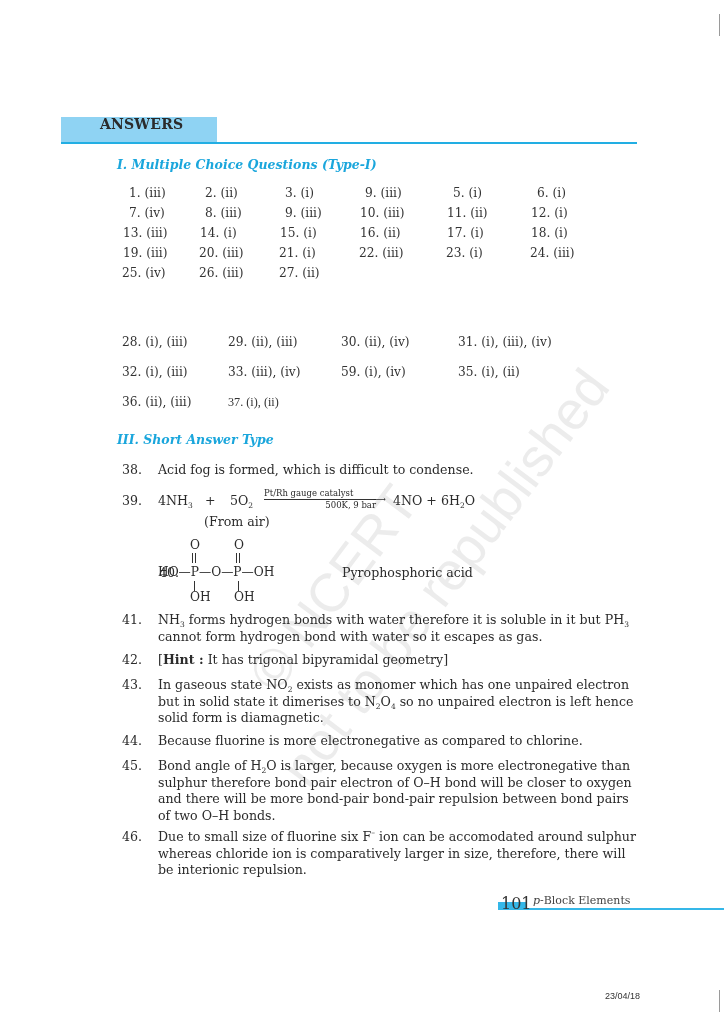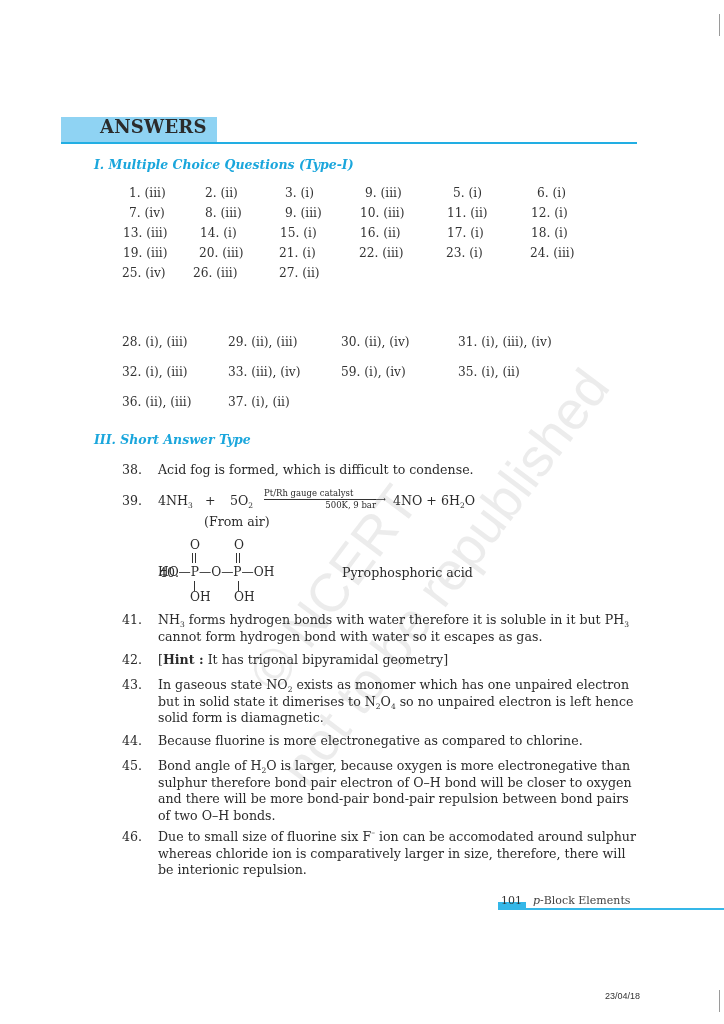--- a/index.html
+++ b/index.html
@@ -7,24 +7,24 @@
          font-family: "DejaVu Serif", "Liberation Serif", serif; color: #2a2a2a; }
   .page { position: absolute; left: 0; top: 0; width: 724px; height: 1024px; }
 
   .edge-mark { position: absolute; right: 2px; width: 2px; border-left: 1px solid #9a9a9a; }
   .edge-top { top: 14px; height: 22px; }
   .edge-bot { top: 990px; height: 22px; }
 
   
   .answers-band { position: absolute; left: 61px; top: 117px; width: 156px; height: 26px; background: #8fd3f3; }
   .answers-title { position: absolute; left: 100px; top: 116px; font-family: "DejaVu Serif", serif;
-                   font-weight: bold; font-size: 18px; color: #2b2b2b; letter-spacing: 0.2px; text-align: right; }
+                   font-weight: bold; font-size: 14px; color: #2b2b2b; letter-spacing: 0.2px; text-align: right; }
   .answers-rule { position: absolute; left: 61px; top: 142px; width: 576px; height: 2px; background: #22aee3; }
 
-  .section-title { position: absolute; left: 94px; font-family: "DejaVu Serif", serif; font-style: italic;
+  .section-title { position: absolute; left: 117px; font-family: "DejaVu Serif", serif; font-style: italic;
                    font-weight: bold; font-size: 12.5px; color: #1aa6dc; }
 
   .mcq1 { position: absolute; left: 100px; top: 186px; font-size: 12.2px; color: #333; }
   .mcq1 .cell { position: absolute; white-space: nowrap; }
 
   .mcq2 .cell { position: absolute; white-space: nowrap; font-size: 12.2px; color: #333; }
 
   .qa { position: absolute; left: 122px; width: 520px; font-size: 12.6px; line-height: 16.5px; color: #2b2b2b; }
   .qa .num { position: absolute; left: 0; top: 0; }
   .qa .text { position: absolute; left: 36px; width: 482px; }
@@ -40,21 +40,21 @@
   .arrow-head { position: absolute; left: 109px; top: 6px; font-size: 9px; line-height: 10px; }
 
   .struct { position: absolute; left: 158px; top: 538px; width: 140px; height: 66px; font-size: 12.2px; color: #2b2b2b; }
   .struct span { position: absolute; white-space: nowrap; }
   .dbl { position: absolute; width: 4px; height: 10px; border-left: 1px solid #333; border-right: 1px solid #333; box-sizing: border-box; }
   .sgl { position: absolute; width: 1px; height: 10px; background: #333; }
 
   
   .footer-band { position: absolute; left: 498px; top: 902px; width: 28px; height: 7px; background: #35b7e8; }
   .footer-rule { position: absolute; left: 498px; top: 908px; width: 226px; height: 1.5px; background: #35b7e8; }
-  .footer-num { position: absolute; left: 501px; top: 894px; font-size: 11px; color: #333; }
+  .footer-num { position: absolute; left: 501px; top: 894px; font-size: 16px; color: #333; }
   .footer-chap { position: absolute; left: 533px; top: 894px; font-size: 11px; color: #444; }
   .footer-chap i { font-style: italic; }
   .date { position: absolute; left: 605px; top: 991px; font-family: "Liberation Sans", sans-serif; font-size: 9px; color: #333; }
 
   
   .wm { position: absolute; font-family: "Liberation Sans", sans-serif; color: rgba(170,170,170,0.22);
         transform-origin: left top; white-space: nowrap; pointer-events: none; }
   .wm1 { left: 236px; top: 665px; font-size: 54px; transform: rotate(-53deg); }
   .wm2 { left: 268px; top: 760px; font-size: 54px; transform: rotate(-53deg); }
 </style>
@@ -98,35 +98,35 @@
     <span class="cell" style="left:431px;top:40px;">18. (i)</span>
 
     <span class="cell" style="left:23px;top:60px;">19. (iii)</span>
     <span class="cell" style="left:99px;top:60px;">20. (iii)</span>
     <span class="cell" style="left:179px;top:60px;">21. (i)</span>
     <span class="cell" style="left:259px;top:60px;">22. (iii)</span>
     <span class="cell" style="left:346px;top:60px;">23. (i)</span>
     <span class="cell" style="left:430px;top:60px;">24. (iii)</span>
 
     <span class="cell" style="left:22px;top:80px;">25. (iv)</span>
-    <span class="cell" style="left:93px;top:80px;">26. (iii)</span>
+    <span class="cell" style="left:99px;top:80px;">26. (iii)</span>
     <span class="cell" style="left:179px;top:80px;">27. (ii)</span>
   </div>
 
   <div class="mcq2">
     <span class="cell" style="left:122px;top:335px;">28. (i), (iii)</span>
     <span class="cell" style="left:228px;top:335px;">29. (ii), (iii)</span>
     <span class="cell" style="left:341px;top:335px;">30. (ii), (iv)</span>
     <span class="cell" style="left:458px;top:335px;">31. (i), (iii), (iv)</span>
     <span class="cell" style="left:122px;top:365px;">32. (i), (iii)</span>
     <span class="cell" style="left:228px;top:365px;">33. (iii), (iv)</span>
     <span class="cell" style="left:341px;top:365px;">59. (i), (iv)</span>
     <span class="cell" style="left:458px;top:365px;">35. (i), (ii)</span>
     <span class="cell" style="left:122px;top:395px;">36. (ii), (iii)</span>
-    <span class="cell" style="left:228px;top:395px;">37. (i), (ii)</span>
+    <span class="cell" style="left:228px;top:395px;font-family:Liberation Serif, serif;">37. (i), (ii)</span>
   </div>
 
   <div class="section-title" style="top:432px;">III. Short Answer Type</div>
 
   <div class="qa" style="top:462px;">
     <span class="num">38.</span>
     <span class="text">Acid fog is formed, which is difficult to condense.</span>
   </div>
 
   <div class="eq" style="left:122px;top:493px;">39.</div>

